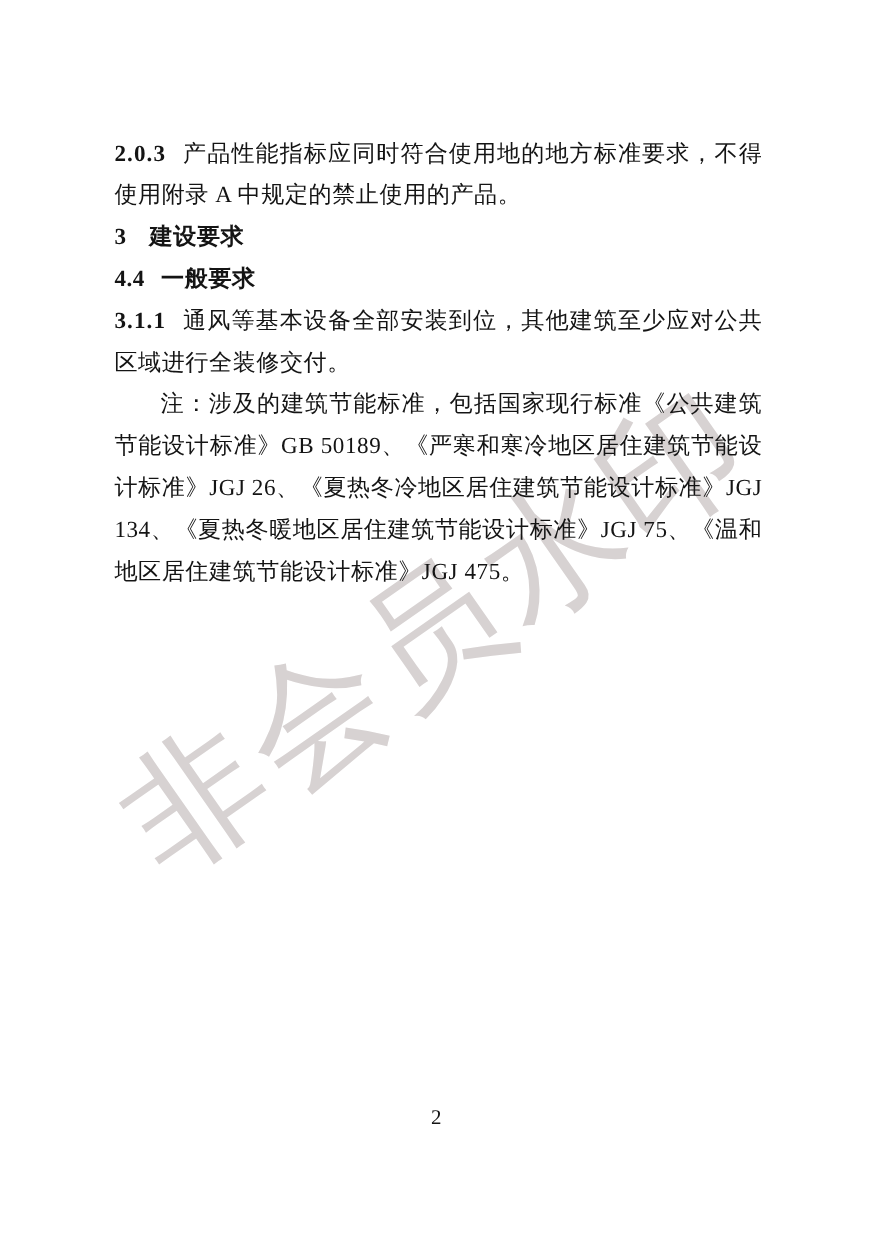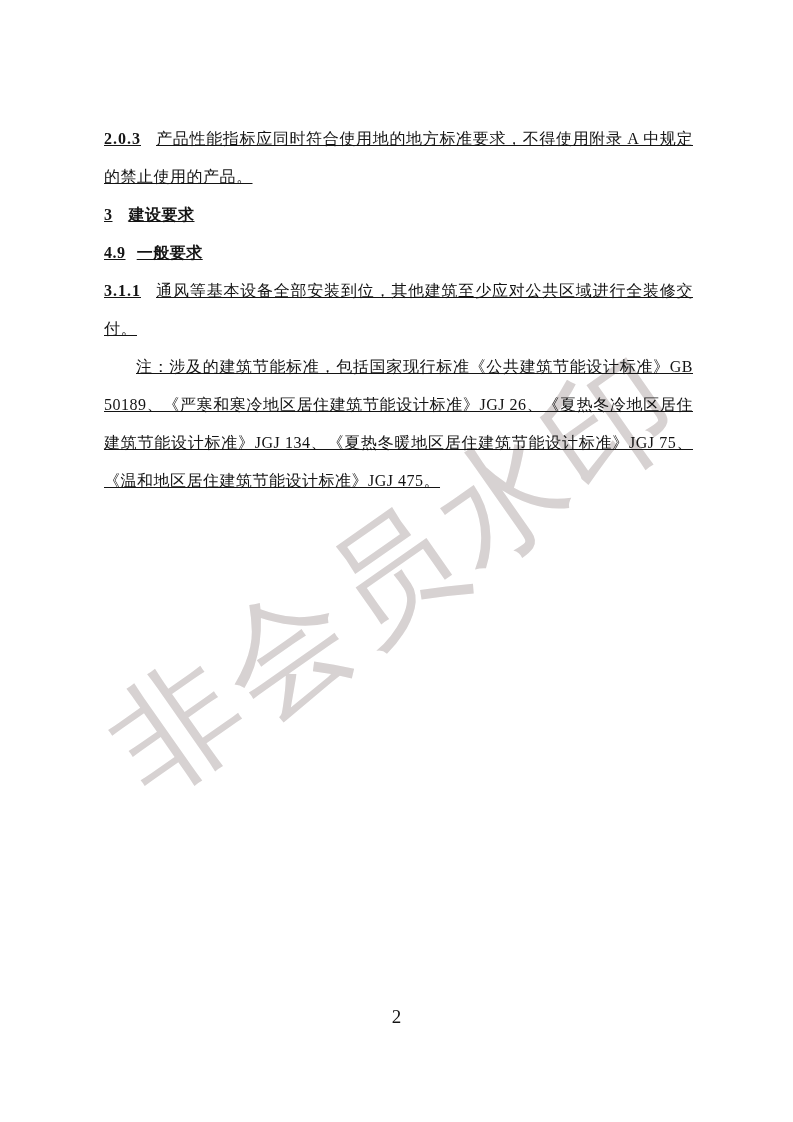--- a/index.html
+++ b/index.html
@@ -28,25 +28,24 @@
   }
   .content {
     position: absolute;
     left: 104px;
     right: 100px;
     top: 120px;
     z-index: 1;
   }
   .content p {
     margin: 0;
-    font-size: 16px;
+    font-size: 21px;
     line-height: 38px;
     text-align: justify;
     letter-spacing: 0.5px;
-    text-decoration: underline;
   }
   .cnum {
     font-weight: bold;
     margin-right: 15px;
     letter-spacing: 1px;
     font-family: "Liberation Serif", "DejaVu Serif", serif;
   }
   .inum {
     font-weight: bold;
     margin-right: 16px;
@@ -90,21 +89,21 @@
 <div class="page">
 
   <div class="watermark">非会员水印</div>
 
   <main class="content">
 
     <p><b class="cnum">2.0.3</b><span>产品性能指标应同时符合使用地的地方标准要求，不得使用附录 A 中规定的禁止使用的产品。</span></p>
 
     <p class="h1"><span>3</span><span class="hgap"></span><span>建设要求</span></p>
 
-    <p class="h2"><span>4.9</span><span class="hgap"></span><span>一般要求</span></p>
+    <p class="h2"><span>4.4</span><span class="hgap"></span><span>一般要求</span></p>
 
     <p><b class="cnum">3.1.1</b><span>通风等基本设备全部安装到位，其他建筑至少应对公共区域进行全装修交付。</span></p>
 
 
 
     <p class="indent"><span>注：涉及的建筑节能标准，包括国家现行标准《公共建筑节能设计标准》GB 50189、《严寒和寒冷地区居住建筑节能设计标准》JGJ 26、《夏热冬冷地区居住建筑节能设计标准》JGJ 134、《夏热冬暖地区居住建筑节能设计标准》JGJ 75、《温和地区居住建筑节能设计标准》JGJ 475。</span></p>
 
 
 
 

